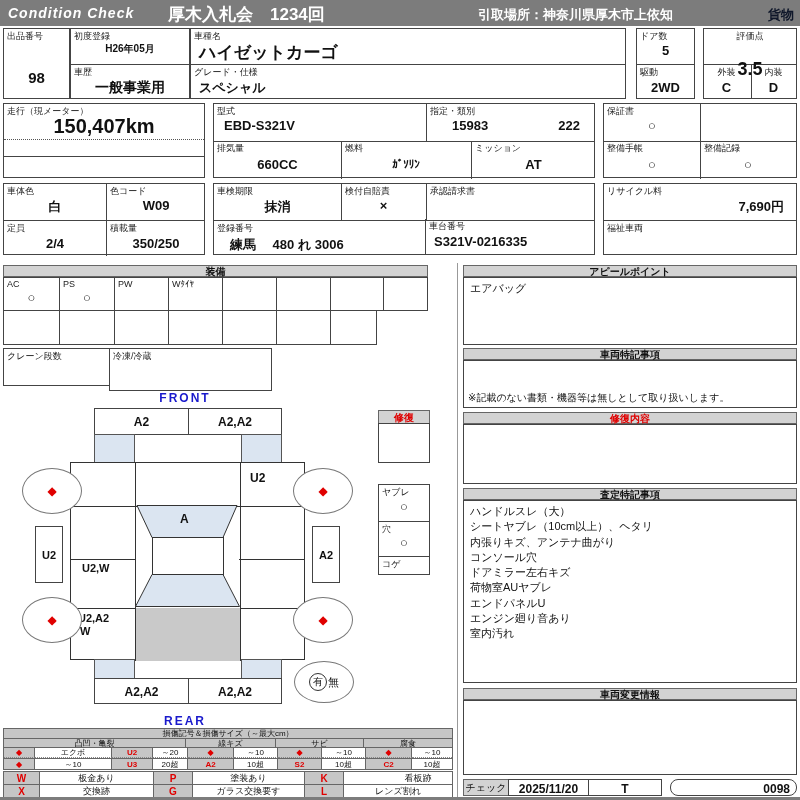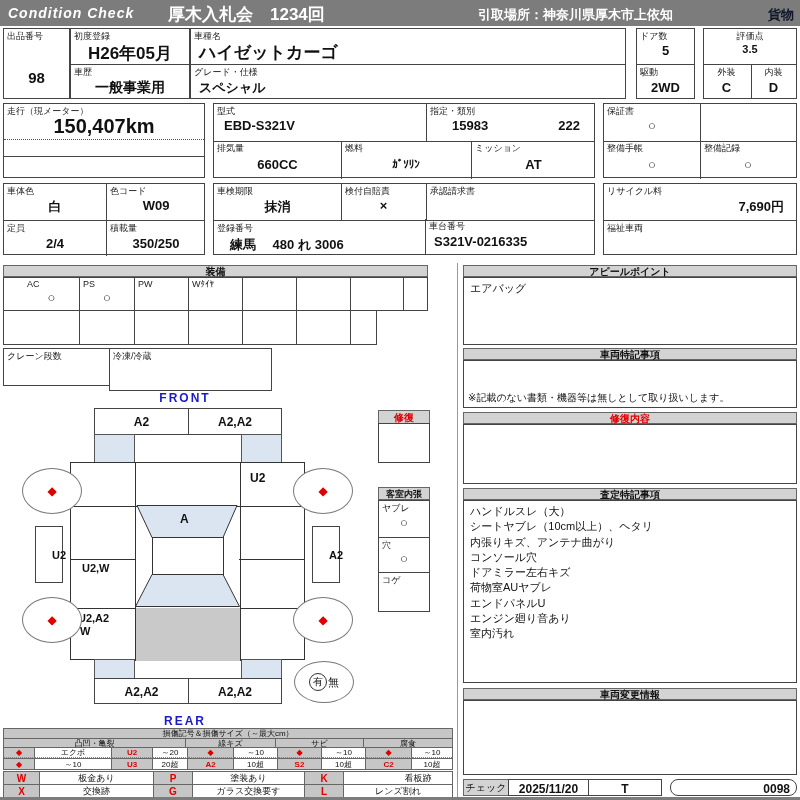--- a/index.html
+++ b/index.html
@@ -1,19 +1,19 @@
 <!DOCTYPE html>
 <html><head>
 <meta charset="utf-8">
 <style>
   html,body{margin:0;padding:0;background:#fff;}
   body{width:800px;height:800px;position:relative;overflow:hidden;
        font-family:"Liberation Sans","DejaVu Sans",sans-serif;color:#111;}
   .abs{position:absolute;box-sizing:border-box;}
-  .bx{border:1px solid #444;background:#fff;padding-left:20px;}
+  .bx{border:1px solid #444;background:#fff;}
   .lbl{position:absolute;top:1px;left:3px;font-size:9px;color:#222;white-space:nowrap;}
   .lblc{position:absolute;top:1px;left:0;right:0;text-align:center;font-size:9px;color:#222;}
   .val{position:absolute;left:0;right:0;text-align:center;font-weight:bold;font-size:13px;white-space:nowrap;}
   .vl{position:absolute;width:1px;background:#444;}
   .hl{position:absolute;height:1px;background:#444;}
   .hdr{background:#d3d3d3;border:1px solid #666;text-align:center;font-size:10px;
        line-height:11px;font-weight:bold;color:#111;}
   .minihdr{background:#d3d3d3;border:1px solid #666;text-align:center;font-weight:bold;}
   .flexrow{display:flex;}
   .ecell{position:relative;border-right:1px solid #444;}
@@ -46,21 +46,21 @@
 </div>
 
 <div class="abs bx" style="left:3px;top:28px;width:67px;height:71px;">
   <span class="lbl">出品番号</span>
   <div class="val" style="top:40px;font-size:15px;">98</div>
 </div>
 
 <div class="abs bx" style="left:70px;top:28px;width:120px;height:71px;">
   <div class="hl" style="left:0;top:35px;width:118px;"></div>
   <span class="lbl">初度登録</span>
-  <div class="val" style="top:13px;font-size:17px;">H26年05月</div>
+  <div class="val" style="top:13px;font-size:10px;">H26年05月</div>
   <span class="lbl" style="top:37px;">車歴</span>
   <div class="val" style="top:50px;font-size:14px;">一般事業用</div>
 </div>
 
 <div class="abs bx" style="left:190px;top:28px;width:436px;height:71px;">
   <div class="hl" style="left:0;top:35px;width:434px;"></div>
   <span class="lbl">車種名</span>
   <div class="val" style="top:12px;left:8px;text-align:left;font-size:17px;">ハイゼットカーゴ</div>
   <span class="lbl" style="top:37px;">グレード・仕様</span>
   <div class="val" style="top:50px;left:8px;text-align:left;font-size:13px;">スペシャル</div>
@@ -71,21 +71,21 @@
   <span class="lbl">ドア数</span>
   <div class="val" style="top:14px;">5</div>
   <span class="lbl" style="top:37px;">駆動</span>
   <div class="val" style="top:51px;">2WD</div>
 </div>
 
 <div class="abs bx" style="left:703px;top:28px;width:94px;height:71px;">
   <div class="hl" style="left:0;top:35px;width:92px;"></div>
   <div class="vl" style="left:47px;top:35px;height:34px;"></div>
   <span class="lblc">評価点</span>
-  <div class="val" style="top:14px;font-size:11px;">3.5</div>
+  <div class="val" style="top:30px;font-size:18px;">3.5</div>
   <span class="lblc" style="top:37px;right:47px;">外装</span>
   <div class="val" style="top:51px;right:47px;">C</div>
   <span class="lblc" style="top:37px;left:47px;">内装</span>
   <div class="val" style="top:51px;left:47px;">D</div>
 </div>
 
 <div class="abs bx" style="left:3px;top:103px;width:202px;height:75px;">
   <span class="lbl">走行（現メーター）</span>
   <div class="val" style="top:11px;font-size:20px;">150,407km</div>
   <div class="abs" style="left:0;top:35px;width:200px;border-top:1px dotted #555;"></div>
@@ -266,21 +266,21 @@
 
 <div class="abs" style="left:294px;top:661px;width:60px;height:42px;border:1px solid #777;border-radius:50%;display:flex;align-items:center;justify-content:center;gap:1px;">
   <span style="display:inline-block;width:16px;height:16px;line-height:16px;text-align:center;border:1px solid #333;border-radius:50%;font-size:10px;">有</span>
   <span style="font-size:11px;">無</span>
 </div>
 
 <div class="abs minihdr" style="left:378px;top:410px;width:52px;height:14px;font-size:10px;line-height:13px;color:#e00000;">修復</div>
 <div class="abs bx" style="left:378px;top:423px;width:52px;height:40px;"></div>
 
 <div class="abs minihdr" style="left:378px;top:487px;width:52px;height:13px;font-size:9px;line-height:12px;">客室内張</div>
-<div class="abs bx" style="left:378px;top:500px;width:52px;height:112px;">
+<div class="abs bx" style="left:378px;top:484px;width:52px;height:91px;">
   <div class="hl" style="left:0;top:36px;width:50px;"></div>
   <div class="hl" style="left:0;top:71px;width:50px;"></div>
   <span class="lbl">ヤブレ</span>
   <div class="val" style="top:14px;">○</div>
   <span class="lbl" style="top:38px;">穴</span>
   <div class="val" style="top:50px;">○</div>
   <span class="lbl" style="top:73px;">コゲ</span>
 </div>
 
 <div class="abs" style="left:457px;top:263px;width:1px;height:534px;background:#999;"></div>

